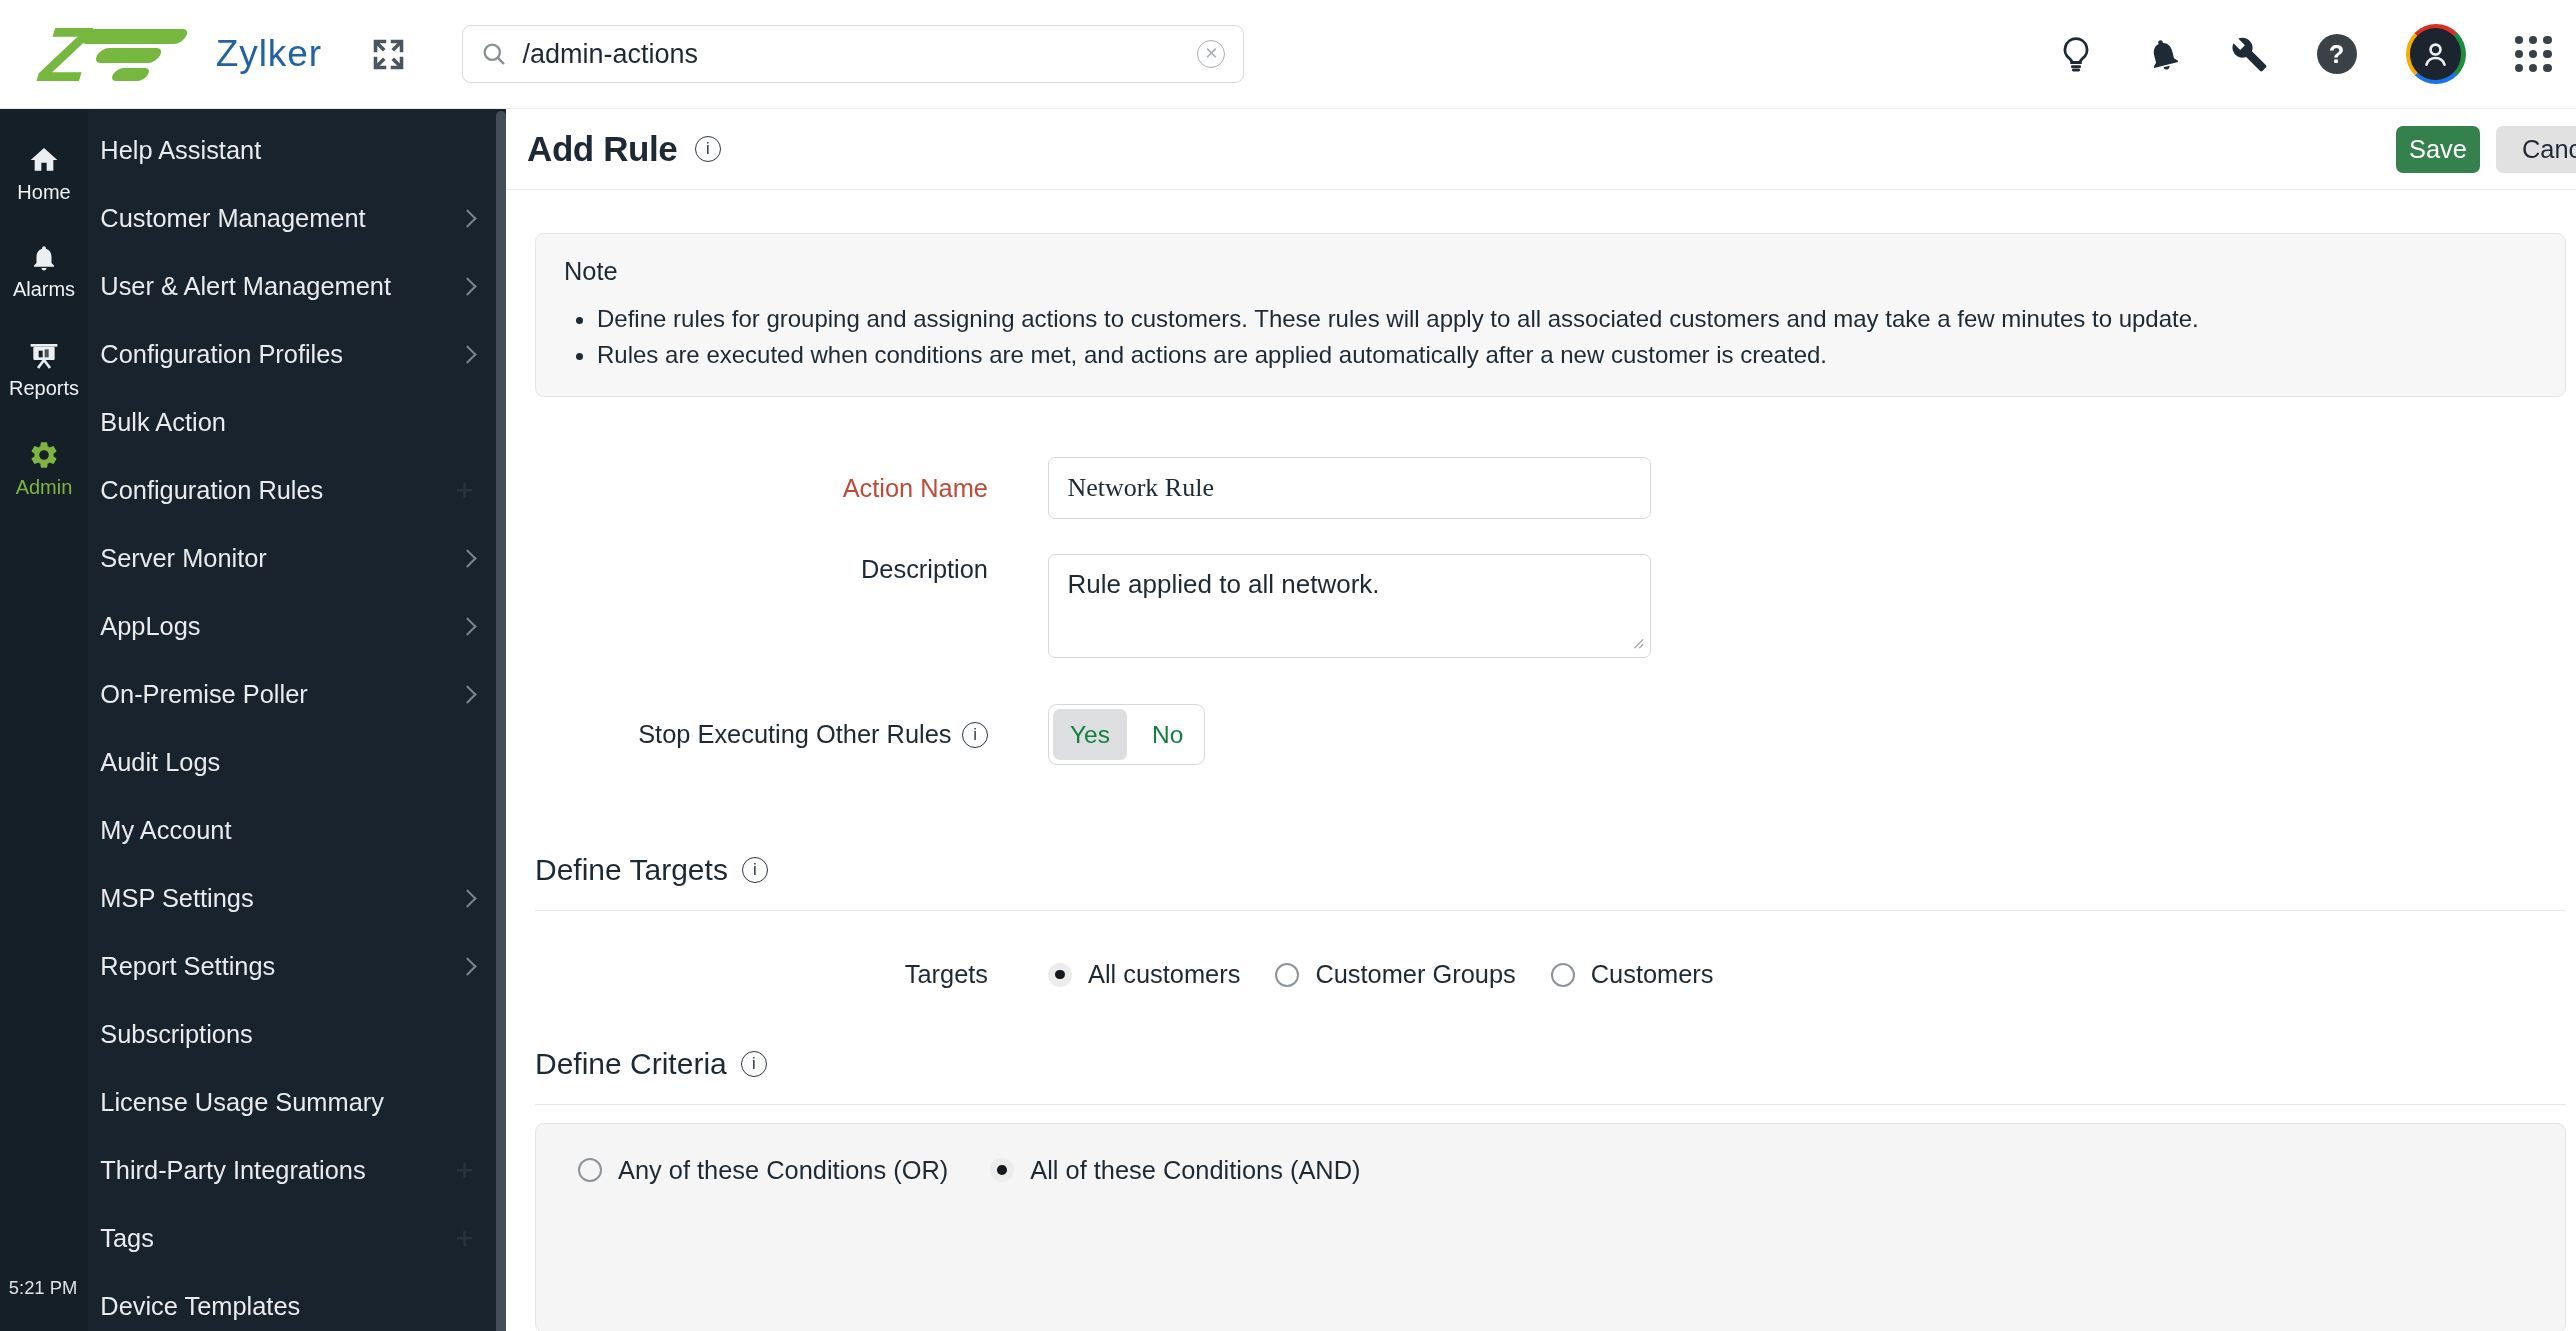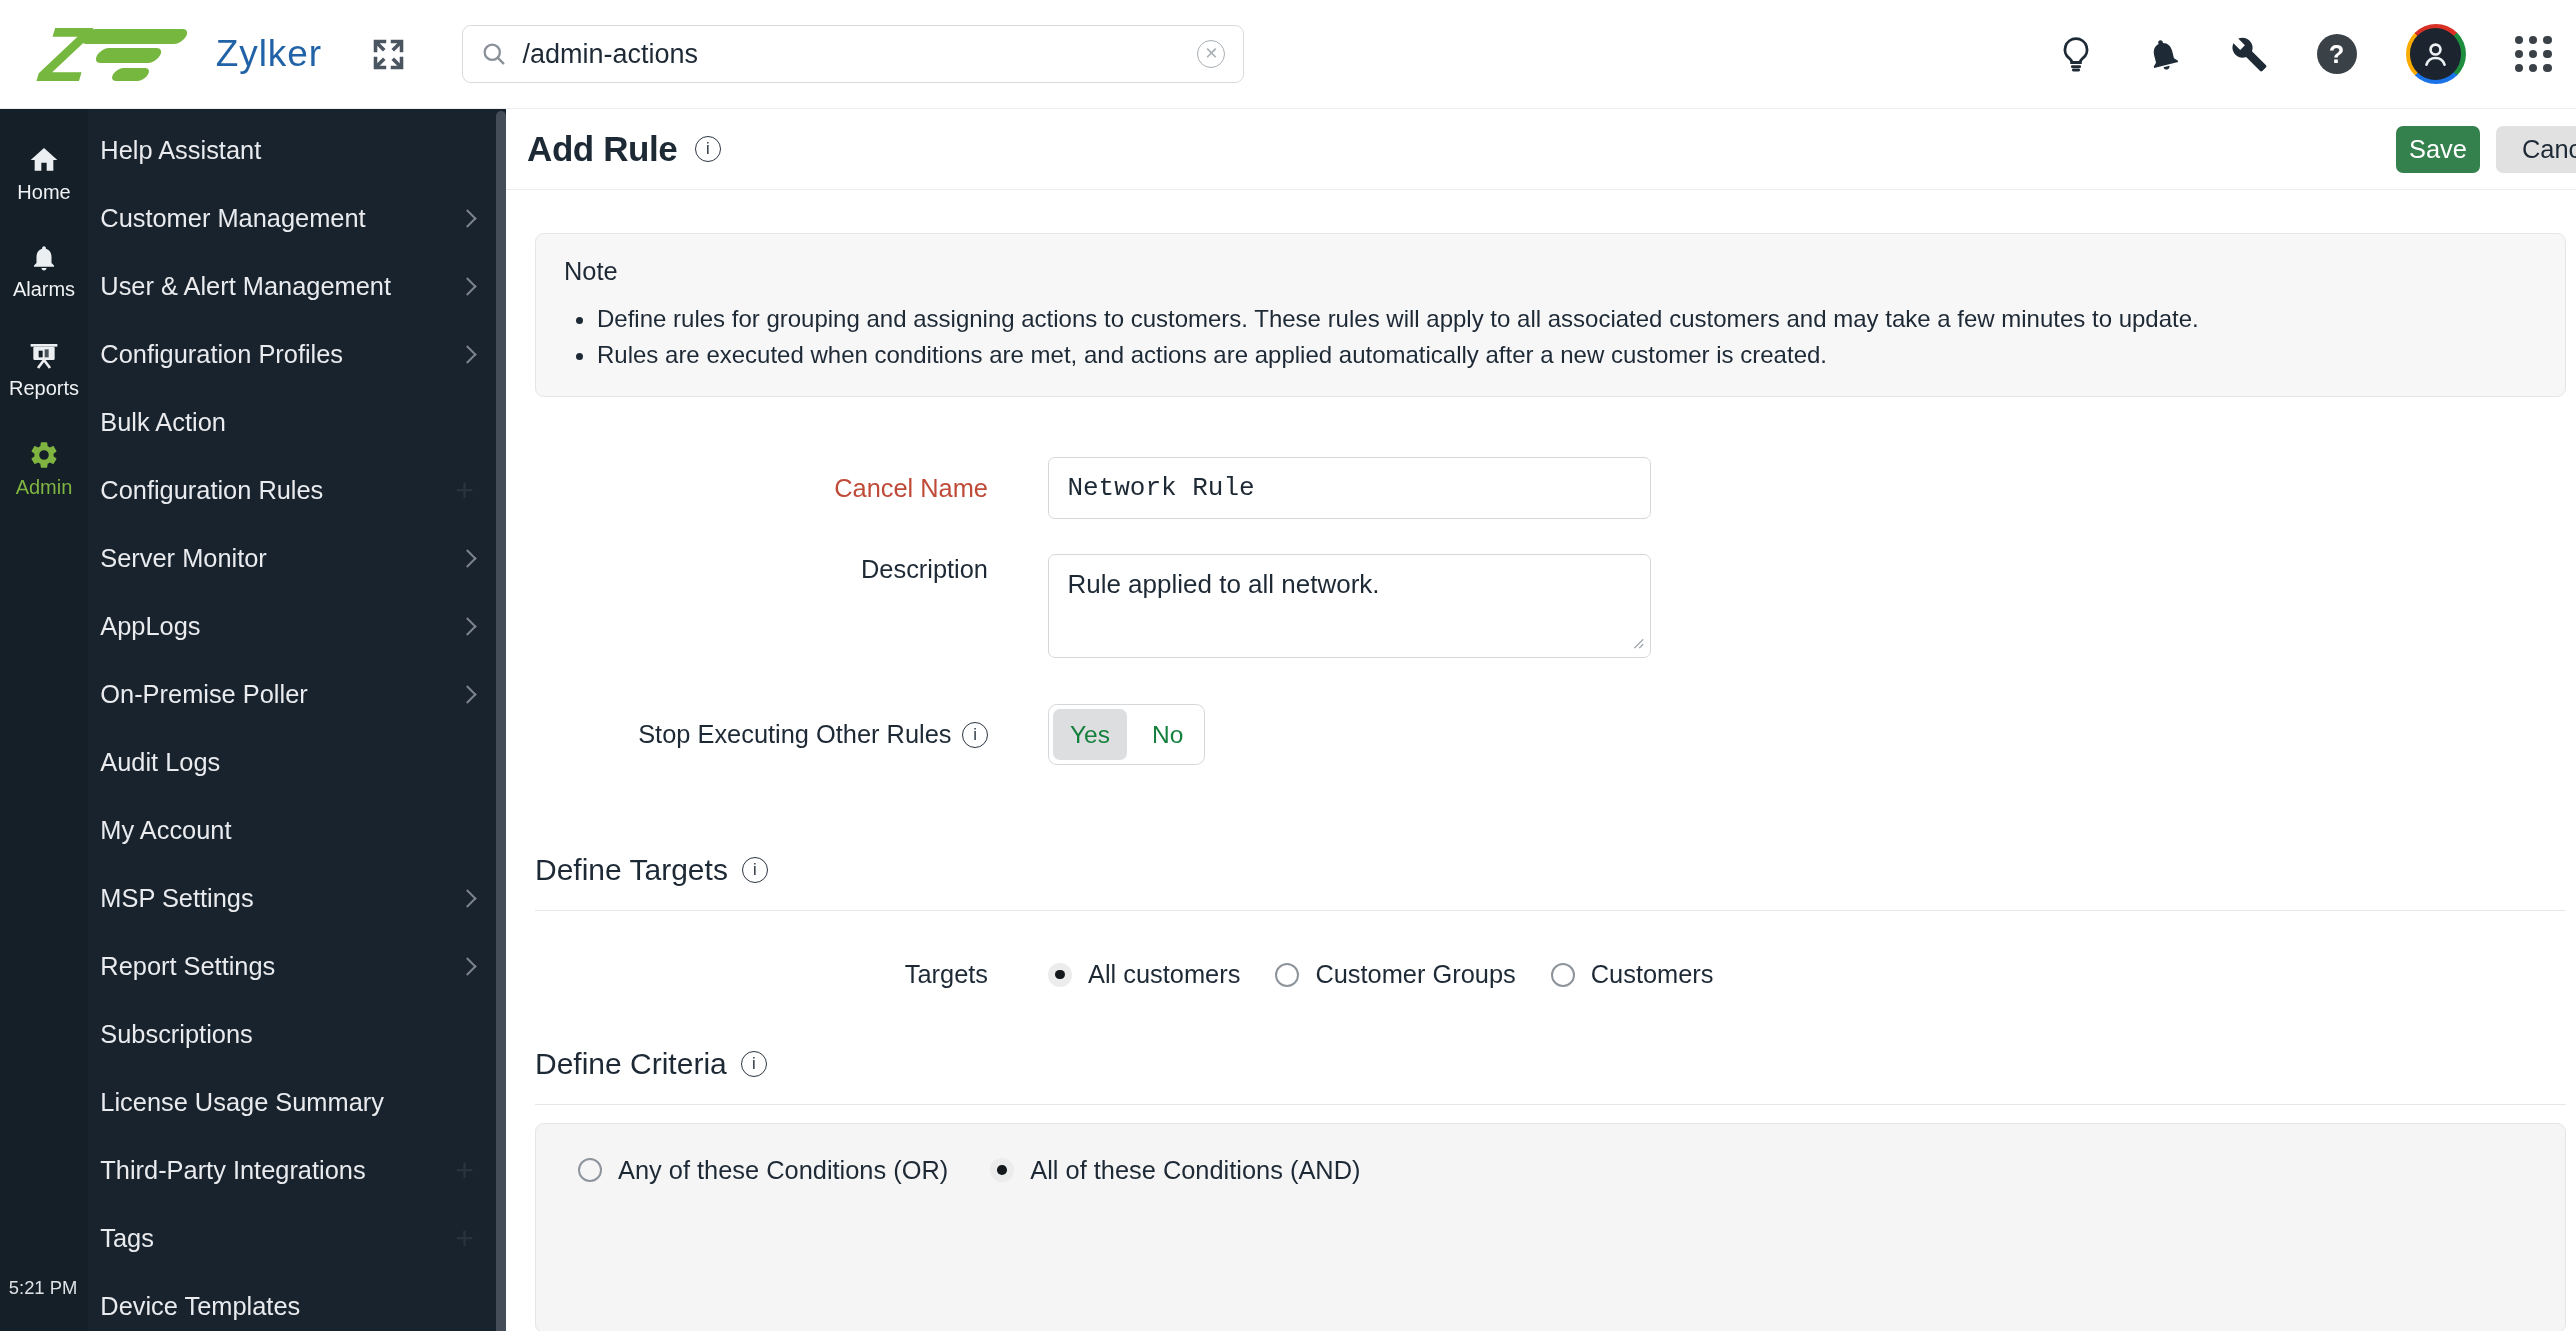--- a/index.html
+++ b/index.html
@@ -60,21 +60,21 @@
   .note-box { margin:43px 9.6px 0 8px; background:#f7f7f8; border:1.8px solid #e3e5e7; border-radius:8.8px; padding:23px 28px 23px 28px; }
   .note-title { font-size:25.4px; color:#1d2935; }
   .note-list { margin-top:15px; padding-left:33px; list-style:disc; }
   .note-list li { font-size:24px; line-height:36px; color:#1d2935; }
 
   .form-row { display:flex; align-items:center; }
   .form-label { width:461px; flex:0 0 461px; text-align:right; font-size:25.4px; color:#1d2935; display:inline-flex; justify-content:flex-end; align-items:center; gap:10.5px; }
   .form-label.required { color:#bf4a38; }
   .form-control { margin-left:60px; }
   .row-displayname { margin-top:60px; }
-  .text-input { width:603px; height:62px; border:1.8px solid #d5d8da; border-radius:7px; font-family:Liberation Mono, monospace; font-size:26px; color:#1d2935; padding:0 18.4px; outline:none; background:#fff; }
+  .text-input { width:603px; height:62px; border:1.8px solid #d5d8da; border-radius:7px; font-family:Liberation Serif, serif; font-size:26px; color:#1d2935; padding:0 18.4px; outline:none; background:#fff; }
   .row-description { margin-top:35px; align-items:flex-start; }
   .row-description .form-label { margin-top:1px; }
   .textarea-wrap { position:relative; margin-left:60px; }
   .textarea-wrap textarea { width:603px; height:104px; border:1.8px solid #d5d8da; border-radius:7px; font-family:inherit; font-size:26px; color:#1d2935; padding:14px 18.4px; outline:none; resize:none; background:#fff; display:block; }
   .resize-corner { position:absolute; right:7px; bottom:8.8px; }
   .row-stoprules { margin-top:46px; }
   .segmented { display:flex; align-items:stretch; border:1.8px solid #d5d8da; border-radius:8.8px; height:61px; background:#fff; overflow:hidden; }
   .seg { display:flex; align-items:center; justify-content:center; font-size:24.5px; color:#15803d; padding:0 21px; cursor:pointer; }
   .seg.selected { background:#dcdee0; border-radius:7px; margin:4.4px; padding:0 16.6px; }
 
@@ -288,21 +288,21 @@
 
         <div class="note-box">
           <div class="note-title">Note</div>
           <ul class="note-list">
               <li>Define rules for grouping and assigning actions to customers. These rules will apply to all associated customers and may take a few minutes to update.</li>
               <li>Rules are executed when conditions are met, and actions are applied automatically after a new customer is created.</li>
             </ul>
         </div>
 
         <div class="form-row row-displayname">
-          <span class="form-label required">Cancel Name</span>
+          <span class="form-label required">Action Name</span>
           <input class="text-input form-control" type="text" value="Network Rule" style="">
         </div>
 
         <div class="form-row row-description">
           <span class="form-label">Description</span>
           <span class="textarea-wrap">
             <textarea style="">Rule applied to all network.</textarea>
             <svg class="resize-corner" width="14" height="14" viewBox="0 0 16 16" stroke="#9aa0a6" stroke-width="1.6">
               <path d="M5 15L15 5"></path>
                 <path d="M10.5 15L15 10.5"></path>

